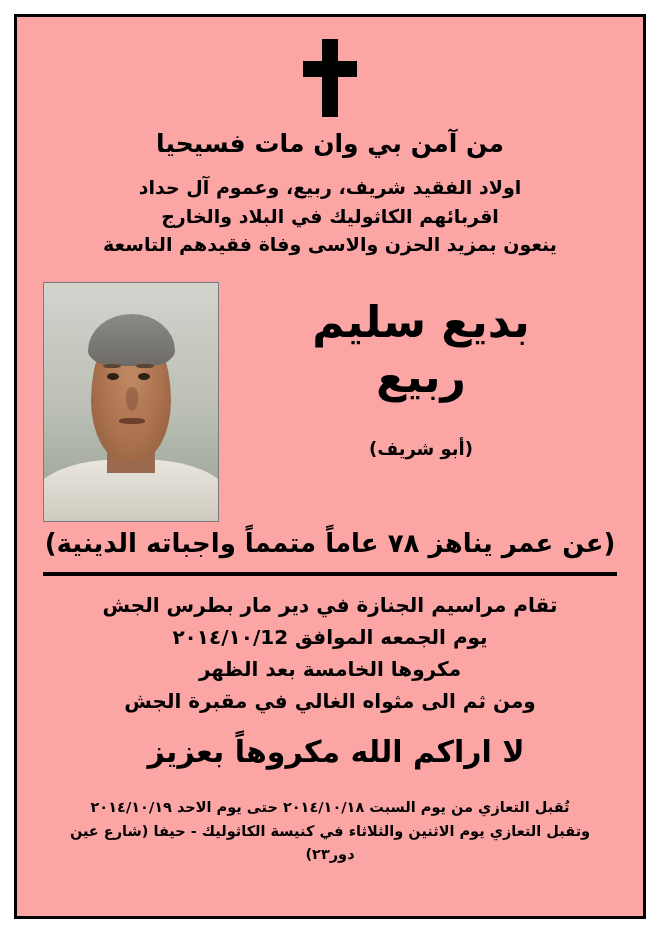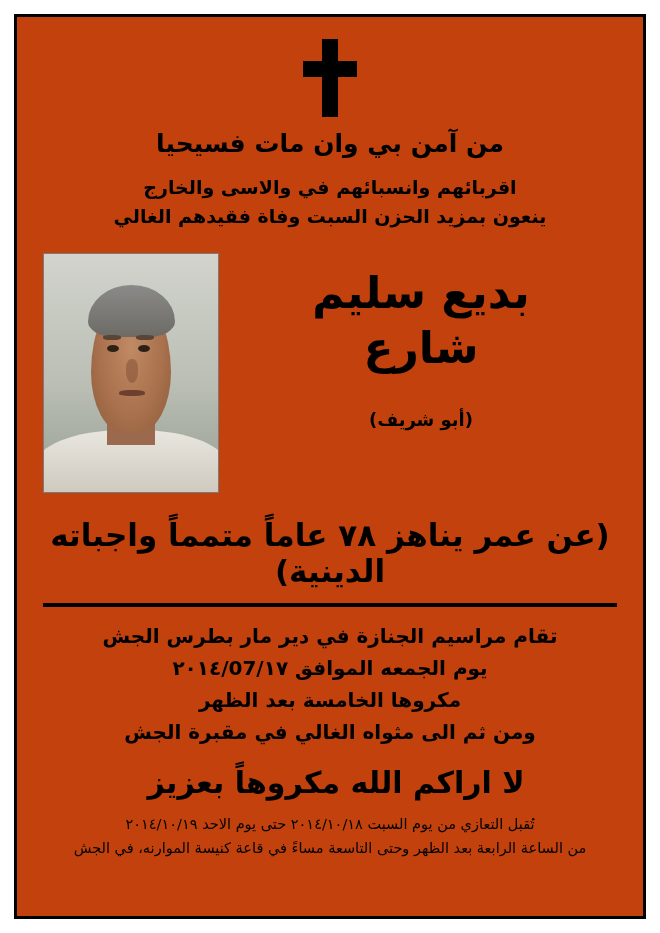--- a/index.html
+++ b/index.html
@@ -20,21 +20,21 @@
     box-sizing: border-box;
     background: #ffffff;
     padding: 14px;
   }
   .frame {
     position: relative;
     width: 100%;
     height: 100%;
     box-sizing: border-box;
     border: 3px solid #000000;
-    background: #c2410c;
+    background: #fca5a5;
     padding: 10px 26px 8px 26px;
     display: flex;
     flex-direction: column;
     align-items: center;
   }
 
   
   .cross {
     position: relative;
     width: 54px;
@@ -195,24 +195,24 @@
     position: absolute;
     left: 47%;
     top: 44%;
     width: 7%;
     height: 10%;
     background: rgba(120,72,48,0.45);
     border-radius: 40% 40% 50% 50%;
   }
 
   .age-line {
-    font-size: 31px;
-    font-weight: bold;
-    text-align: center;
-    margin: 20px 0 10px 0;
+    font-size: 26px;
+    font-weight: bold;
+    text-align: center;
+    margin: 2px 0 10px 0;
   }
 
   .rule {
     width: 100%;
     height: 4px;
     background: #000;
     margin: 4px 0 12px 0;
   }
 
   .service {
@@ -227,49 +227,50 @@
     text-align: center;
     font-size: 30px;
     font-weight: bold;
     margin: 16px 0 10px 12px;
     letter-spacing: 0;
   }
 
   .condolence {
     text-align: center;
     font-size: 14.5px;
-    font-weight: normal;
+    font-weight: bold;
     line-height: 1.6;
-    margin-top: 2px;
+    margin-top: 16px;
   }
   .condolence div { margin: 1px 0; }
 </style>
 </head>
 <body>
 
 <div class="page">
   <div class="frame">
 
     <div class="cross">
       <div class="v"></div>
       <div class="h"></div>
     </div>
 
     <div class="verse">من آمن بي وان مات فسيحيا</div>
 
     <div class="family-lines">
-      <div>اقربائهم وانسبائهم في والاسى والخارج</div>
-      <div>ينعون بمزيد الحزن السبت وفاة فقيدهم الغالي</div>
+      <div>اولاد الفقيد شريف، ربيع، وعموم آل حداد</div>
+      <div>اقربائهم الكاثوليك في البلاد والخارج</div>
+      <div>ينعون بمزيد الحزن والاسى وفاة فقيدهم التاسعة</div>
     </div>
 
     <div class="middle">
       <div class="name-col">
         <div class="deceased-name">
           <span>بديع سليم</span>
-          <span class="ln2">شارع</span>
+          <span class="ln2">ربيع</span>
         </div>
         <div class="nickname">(أبو شريف)</div>
       </div>
       <div class="photo-col">
         <div class="photo">
           <div class="wall"></div>
           <div class="shirt"></div>
           <div class="neck"></div>
           <div class="head"></div>
           <div class="hair"></div>
@@ -282,26 +283,26 @@
         </div>
       </div>
     </div>
 
     <div class="age-line">(عن عمر يناهز ٧٨ عاماً متمماً واجباته الدينية)</div>
 
     <div class="rule"></div>
 
     <div class="service">
       <div>تقام مراسيم الجنازة في دير مار بطرس الجش</div>
-      <div>يوم الجمعه الموافق ٢٠١٤/07/١٧</div>
+      <div>يوم الجمعه الموافق ٢٠١٤/١٠/12</div>
       <div>مكروها الخامسة بعد الظهر</div>
       <div>ومن ثم الى مثواه الغالي في مقبرة الجش</div>
     </div>
 
     <div class="closing">لا اراكم الله مكروهاً بعزيز</div>
 
     <div class="condolence">
       <div>تُقبل التعازي  من يوم السبت ٢٠١٤/١٠/١٨ حتى يوم الاحد ٢٠١٤/١٠/١٩</div>
-      <div>من الساعة الرابعة بعد الظهر وحتى التاسعة مساءً في قاعة كنيسة الموارنه، في الجش</div>
+      <div>وتقبل التعازي  يوم الاثنين والثلاثاء في كنيسة الكاثوليك - حيفا (شارع عين دور٢٣)</div>
     </div>
 
   </div>
 </div>
 
 </body></html>

